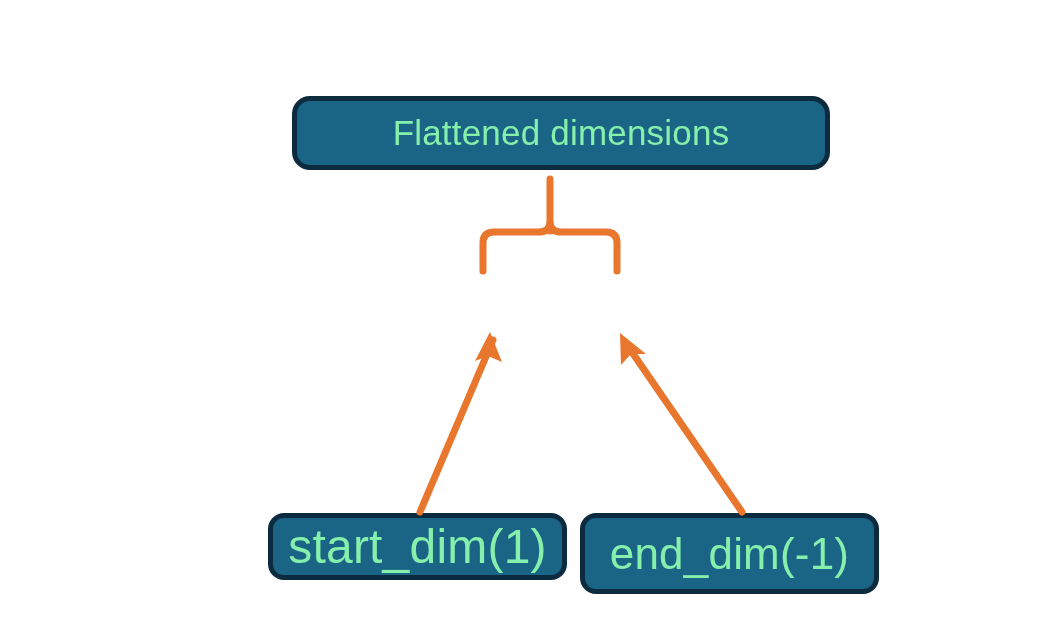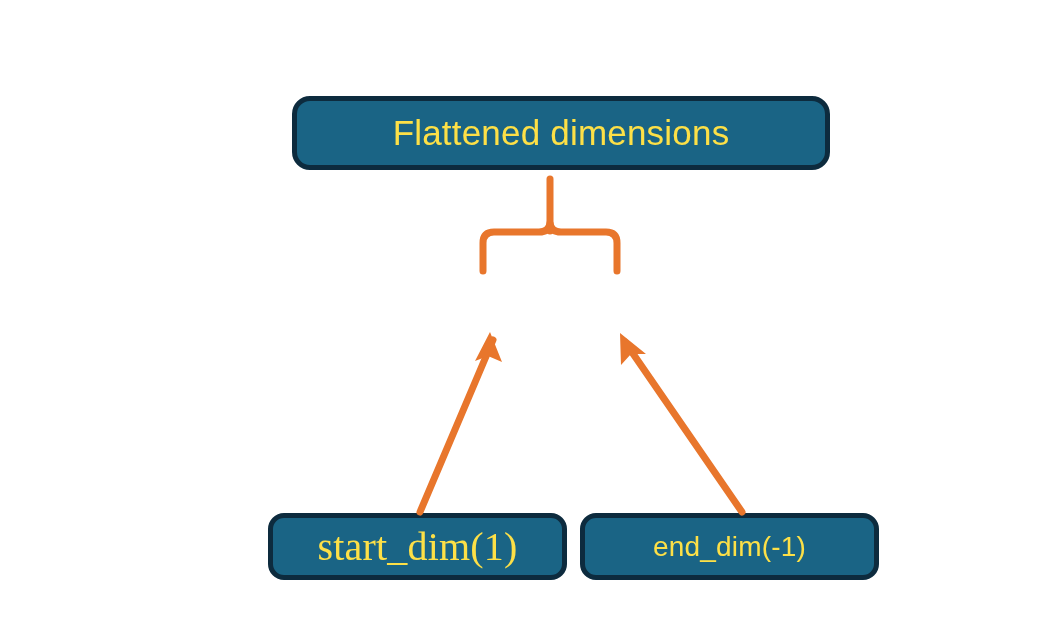--- a/index.html
+++ b/index.html
@@ -25,21 +25,21 @@
 
   .node {
     position: absolute;
     box-sizing: border-box;
     background: #1a6485;
     border: 5px solid #0d2b3e;
     border-radius: 16px;
     display: flex;
     align-items: center;
     justify-content: center;
-    color: #fde047;
+    color: #86efac;
     font-weight: 400;
     letter-spacing: 0.2px;
     white-space: nowrap;
     user-select: none;
   }
 
   
   #node-flattened {
     left: 292px;
     top: 96px;
@@ -63,32 +63,31 @@
     top: 12px;
   }
 
   
   #node-start-dim {
     left: 268px;
     top: 513px;
     width: 299px;
     height: 67px;
     border-radius: 16px;
-    font-size: 40px;
-    font-family: Liberation Serif, serif;
+    font-size: 48px;
   }
 
   
   #node-end-dim {
     left: 580px;
     top: 513px;
     width: 299px;
-    height: 67px;
+    height: 81px;
     border-radius: 16px;
-    font-size: 28px;
+    font-size: 44px;
   }
 
   .connector-layer {
     position: absolute;
     left: 0;
     top: 0;
     width: 1038px;
     height: 632px;
     pointer-events: none;
   }

